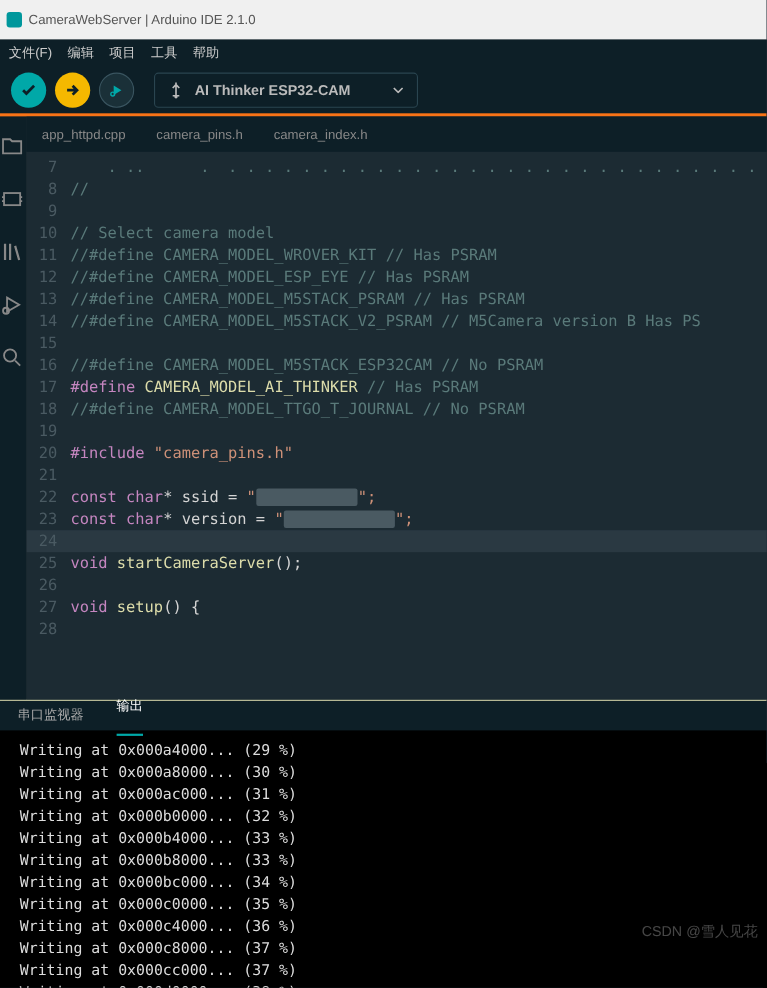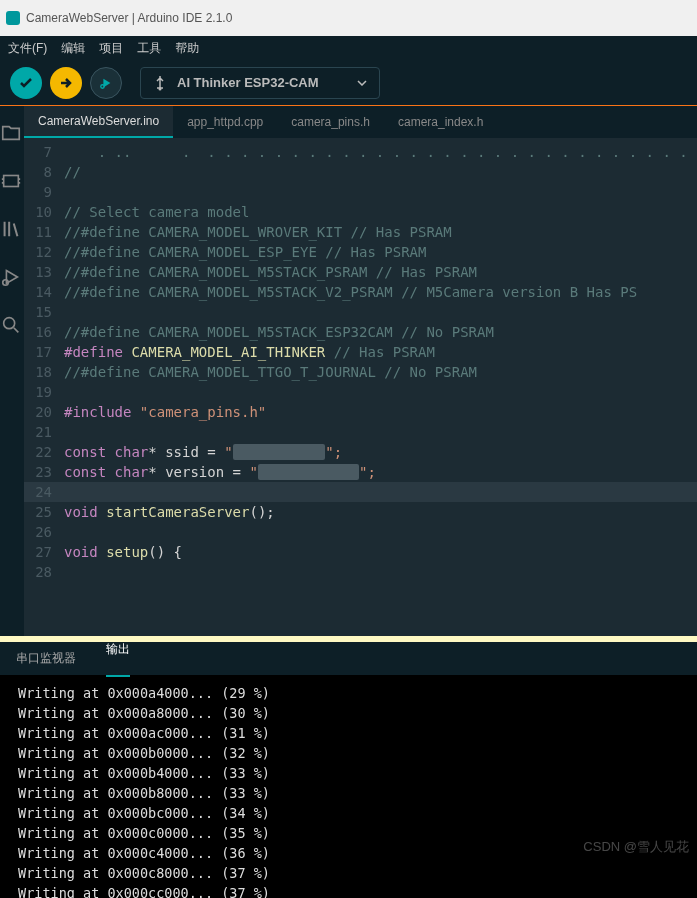--- a/index.html
+++ b/index.html
@@ -1,20 +1,20 @@
 <!DOCTYPE html>
 <html><head>
 <meta charset="utf-8">
 <style>
 * { margin: 0; padding: 0; box-sizing: border-box; }
 body { font-family: "Microsoft YaHei", Arial, sans-serif; background: #1e2a32; color: #888; font-size: 13px; width: 697px; height: 898px; overflow: hidden; }
 .titlebar { background: #f0f0f0; height: 36px; display: flex; align-items: center; padding: 0 6px; color: #555; font-size: 12px; }
 .titlebar-icon { width: 14px; height: 14px; background: #00979c; border-radius: 3px; margin-right: 6px; }
 .menubar { background: #0d1f27; height: 24px; display: flex; align-items: center; padding: 0 8px; gap: 14px; color: #ccc; font-size: 12px; }
-.toolbar { background: #0d1f27; height: 46px; display: flex; align-items: center; padding: 0 10px; gap: 8px; border-bottom: 1px solid #f97316; }
+.toolbar { background: #0d1f27; height: 46px; display: flex; align-items: center; padding: 0 10px; gap: 8px; border-bottom: 3px solid #f97316; }
 .btn-round { width: 32px; height: 32px; border-radius: 50%; display: flex; align-items: center; justify-content: center; cursor: pointer; }
 .btn-verify { background: #00a8a8; }
 .btn-upload { background: #f5b800; }
 .btn-debug { background: #1a3038; border: 1px solid #3a5560; }
 .board-select { margin-left: 10px; border: 1px solid #2a4550; background: #0d1f27; height: 32px; border-radius: 4px; display: flex; align-items: center; padding: 0 12px; color: #bbb; min-width: 240px; gap: 10px; cursor: pointer; }
 .main { display: flex; height: 530px; }
 .sidebar { width: 46px; background: #0d1f27; display: flex; flex-direction: column; align-items: center; gap: 24px; padding-top: 16px; }
 .sidebar-icon { width: 24px; height: 24px; color: #888; cursor: pointer; }
 .editor-area { flex: 1; background: #1c2b33; display: flex; flex-direction: column; }
 .tabs { display: flex; background: #0d1f27; height: 32px; }
@@ -28,21 +28,21 @@
 .comment { color: #5a7a7a; }
 .keyword { color: #c586c0; }
 .type { color: #c586c0; }
 .string { color: #ce9178; }
 .func { color: #dcdcaa; }
 .num { color: #b5cea8; }
 .define { color: #dcdcaa; }
 .plain { color: #d4d4d4; }
 .smudge { background: #4a5a62; color: transparent; border-radius: 2px; }
 .panel { background: #0d1f27; }
-.panel-tabs { display: flex; height: 39px; border-top: 6px solid #fef9c3; padding: 0 16px; gap: 30px; align-items: center; }
+.panel-tabs { display: flex; height: 28px; border-top: 1px solid #fef9c3; padding: 0 16px; gap: 30px; align-items: center; }
 .panel-tab { color: #aaa; font-size: 12px; cursor: pointer; }
 .panel-tab.active { color: #fff; border-bottom: 2px solid #00a8a8; padding-bottom: 17px; }
 .output { background: #000; font-family: Consolas, monospace; font-size: 13.5px; color: #ddd; padding: 8px 18px; height: 252px; line-height: 20px; white-space: pre; }
 .watermark { position: absolute; bottom: 42px; right: 8px; color: rgba(200,200,200,0.35); font-size: 13px; }
 </style>
 </head>
 <body>
 
 <div class="titlebar">
   <span class="titlebar-icon"></span>
@@ -104,21 +104,20 @@
           <circle cx="6" cy="18" r="3" fill="none" stroke="#888" stroke-width="1.8"></circle>
         </svg></div>
     <div class="sidebar-icon"><svg width="22" height="22" viewBox="0 0 24 24">
           <circle cx="10" cy="10" r="6" fill="none" stroke="#888" stroke-width="1.8"></circle>
           <path d="M15 15l5 5" stroke="#888" stroke-width="1.8"></path>
         </svg></div>
   </div>
 
   <div class="editor-area">
     <div class="tabs">
-      <div class="tab active">CameraWebServer.ino</div>
       <div class="tab">app_httpd.cpp</div>
       <div class="tab">camera_pins.h</div>
       <div class="tab">camera_index.h</div>
     </div>
     <div class="code">
       <div class="line">
           <span class="lineno">7</span>
           <span class="code-text comment">    . ..      .  . . . . . . . . . . . . . . . . . . . . . . . . . . . . . . . . . </span>
         </div>
       <div class="line">

